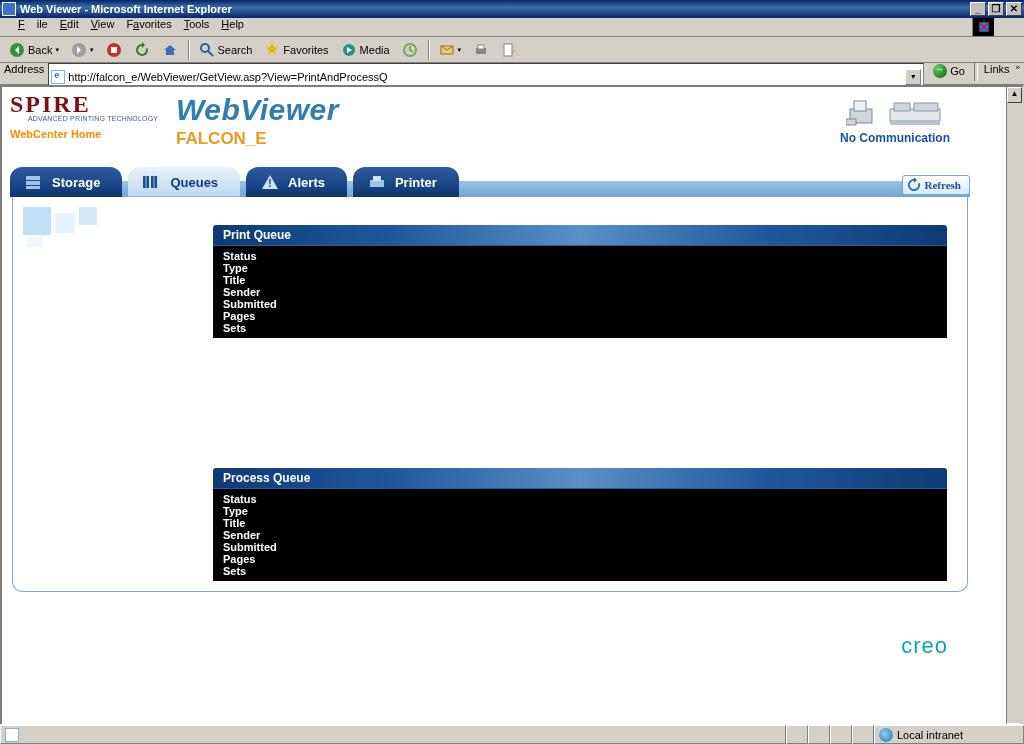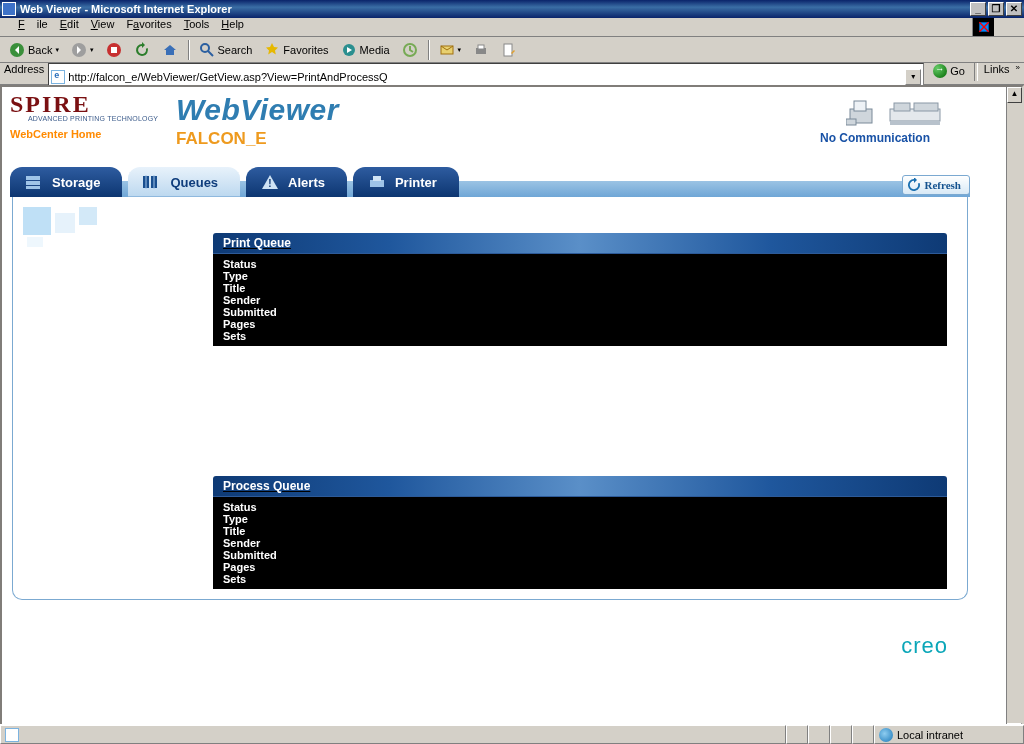--- a/index.html
+++ b/index.html
@@ -120,20 +120,21 @@
 .brand .tag { font-size: 7px; color: #3a5a8a; letter-spacing: 0.2px; padding-left:18px; }
 .brand .home { color: #ff8a00; font-size: 11px; font-weight: bold; margin-top: 6px; }
 
 .wv-title { margin-left: 6px; }
 .wv-title .big { font-family: Arial, sans-serif; font-size: 30px; font-weight: bold; font-style: italic; color: #2f7db1; letter-spacing: 0.5px; }
 .wv-title .sub { font-size: 17px; font-weight: bold; color: #ee9a1e; margin-top: 2px; }
 
 .status-right {
   margin-left: auto;
   width: 150px;
+  text-align: center;
 }
 .status-right .printericons { height: 36px; display:flex; align-items:flex-end; justify-content:center; gap:6px; }
 .pict { display:inline-block; }
 .status-right .stxt { color: #1952a6; font-weight: bold; font-size: 12px; margin-top: 2px; }
 
 
 .tabsbar {
   height: 40px;
   display: flex;
   align-items: flex-end;
@@ -191,21 +192,21 @@
   width: 200px; padding: 10px;
 }
 .panel .decor .sq {
   width: 140px; height: 40px;
   background:
     linear-gradient(#bfe0f6,#bfe0f6) 0 0/28px 28px no-repeat,
     linear-gradient(#e6f2fb,#e6f2fb) 32px 6px/20px 20px no-repeat,
     linear-gradient(#d3e9f8,#d3e9f8) 56px 0/18px 18px no-repeat,
     linear-gradient(#eef7fd,#eef7fd) 4px 30px/16px 10px no-repeat;
 }
-.panel .tables { flex: 1; padding: 36px 20px 10px 0; text-decoration: underline; }
+.panel .tables { flex: 1; padding: 28px 20px 10px 0; }
 
 .qblock { margin-bottom: 130px; }
 .qtitle {
   background: linear-gradient(to right, #0e3a75 0%, #1f579d 24%, #5a8fc8 50%, #1f579d 76%, #0e3a75 100%);
   color: #fff; font-weight: bold; font-size: 12px;
   padding: 3px 10px;
   border-radius: 3px 3px 0 0;
 }
 .qhead {
   background: #000000;

